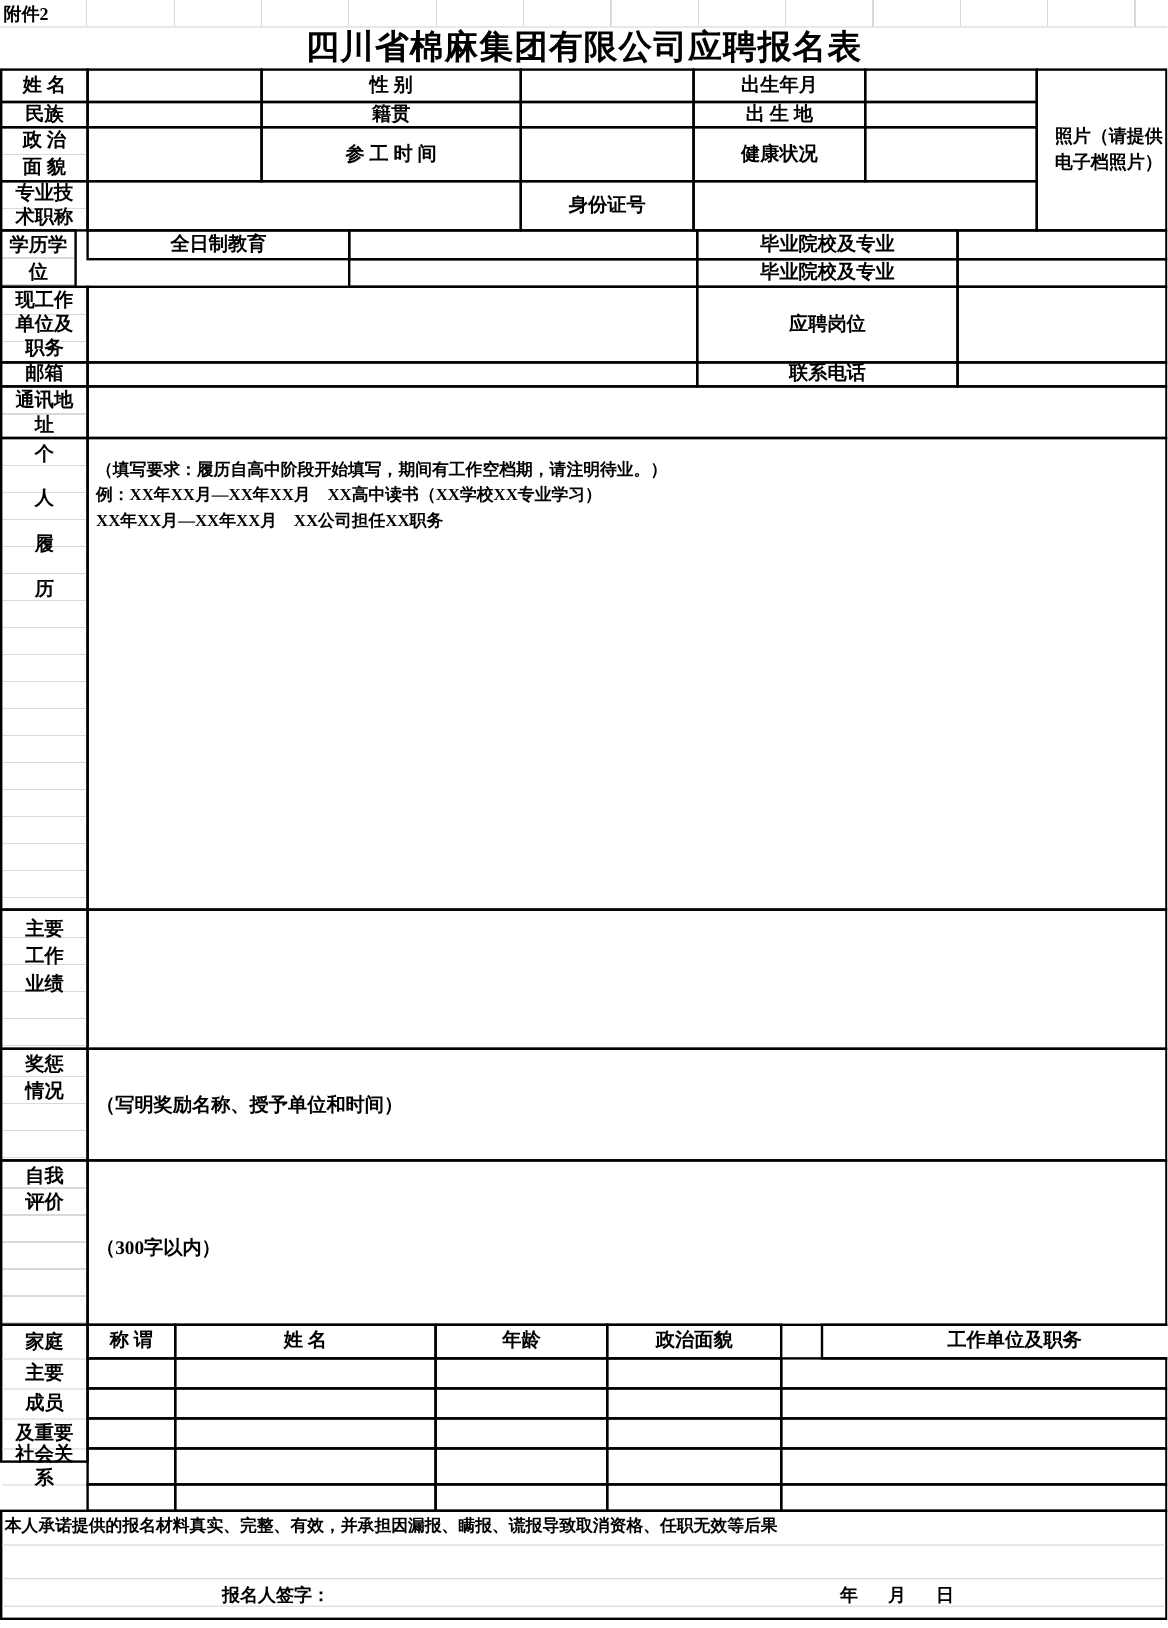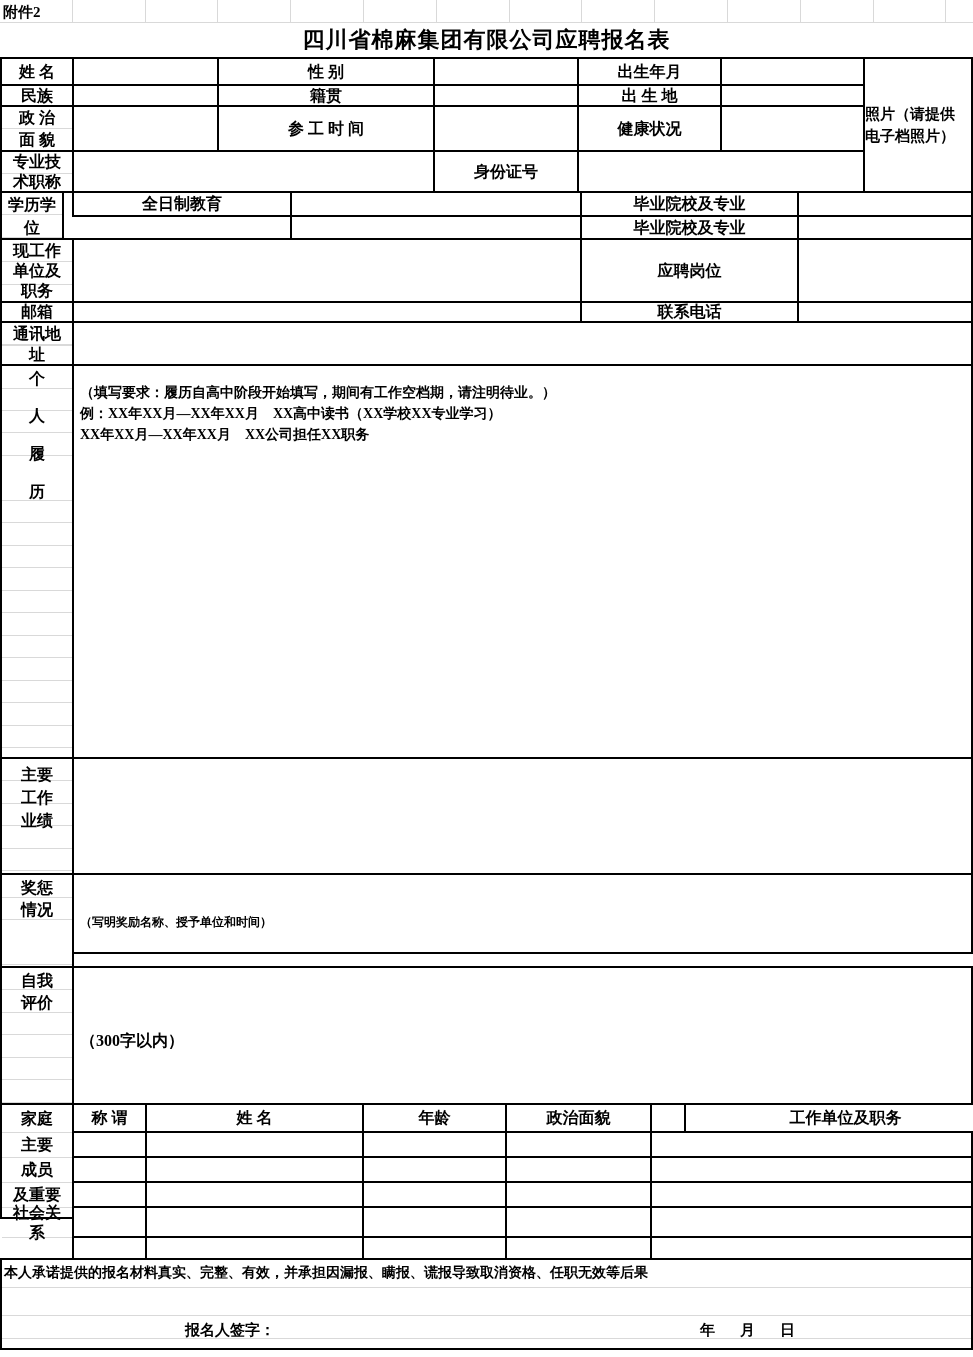--- a/index.html
+++ b/index.html
@@ -23,21 +23,21 @@
   
   .g { background-image:repeating-linear-gradient(to bottom,
         transparent 0, transparent 21.5px, #d9d9d9 21.5px, #d9d9d9 22.5px); }
   .gx { background-image:repeating-linear-gradient(to right,
         transparent 0, transparent 71.8px, #d9d9d9 71.8px, #d9d9d9 72.8px); }
 
   #topgrid { position:absolute; left:0; top:0; width:973px; height:23px;
              border-bottom:1px solid #d9d9d9; }
   #attach  { position:absolute; left:3px; top:3px; font-size:15px; }
   #title   { position:absolute; left:0; top:23px; width:973px; height:34px;
-             font-size:22px; text-align:center; line-height:34px; letter-spacing:1px; }
+             font-size:28px; text-align:center; line-height:34px; letter-spacing:1px; }
 
   
   .strip { padding:0; display:block; }
   .strip .sc { width:100%; display:flex; align-items:center; justify-content:center;
                border-bottom:1px solid #d9d9d9; white-space:pre-line; line-height:20px; }
   .strip .sc:last-child { border-bottom:none; }
 
   .vchar { position:absolute; left:0; width:70px; height:22px; text-align:center;
            line-height:22px; font-size:16px; }
 
@@ -75,21 +75,21 @@
   <div class="c" style="left:720px;top:84px;width:145px;height:23px"></div>
 
   <div class="c pre g" style="left:0;top:105px;width:74px;height:47px">政 治
 面 貌</div>
   <div class="c" style="left:72px;top:105px;width:147px;height:47px"></div>
   <div class="c" style="left:217px;top:105px;width:218px;height:47px">参 工 时 间</div>
   <div class="c" style="left:433px;top:105px;width:146px;height:47px"></div>
   <div class="c" style="left:577px;top:105px;width:145px;height:47px">健康状况</div>
   <div class="c" style="left:720px;top:105px;width:145px;height:47px"></div>
 
-  <div class="c pre left" style="left:863px;top:57px;width:110px;height:136px;font-size:15px;padding-left:0">照片（请提供
+  <div class="c pre left" style="left:863px;top:57px;width:110px;height:136px;font-size:15px;padding-left:14px">照片（请提供
 电子档照片）</div>
 
   <div class="c pre g" style="left:0;top:150px;width:74px;height:43px;line-height:20px">专业技
 术职称</div>
   <div class="c" style="left:72px;top:150px;width:363px;height:43px"></div>
   <div class="c" style="left:433px;top:150px;width:146px;height:43px">身份证号</div>
   <div class="c" style="left:577px;top:150px;width:288px;height:43px"></div>
 
   <div class="c pre g" style="left:0;top:191px;width:64px;height:49px;line-height:23px">学历学
 位</div>
@@ -129,21 +129,21 @@
     <div>XX年XX月—XX年XX月　XX公司担任XX职务</div>
   </div>
 
   <div class="c pre g topA" style="left:0;top:757px;width:74px;height:118px;line-height:23px;padding-top:4px">主要
 工作
 业绩</div>
   <div class="c" style="left:72px;top:757px;width:901px;height:118px"></div>
 
   <div class="c pre g topA" style="left:0;top:873px;width:74px;height:95px;line-height:22px;padding-top:2px">奖惩
 情况</div>
-  <div class="c left topA" style="left:72px;top:873px;width:901px;height:81px;padding:36px 4px 0 6px;font-size:12px">
+  <div class="c left topA" style="left:72px;top:873px;width:901px;height:95px;padding:36px 4px 0 6px;font-size:16px">
     <span>（写明奖励名称、授予单位和时间）</span>
   </div>
 
   <div class="c pre g topA" style="left:0;top:966px;width:74px;height:139px;line-height:22px;padding-top:2px">自我
 评价</div>
   <div class="c left topA" style="left:72px;top:966px;width:901px;height:139px;padding:62px 4px 0 6px;font-size:16px">
     <span>（300字以内）</span>
   </div>
 
   <div class="c strip" style="left:0;top:1103px;width:74px;height:116px">

